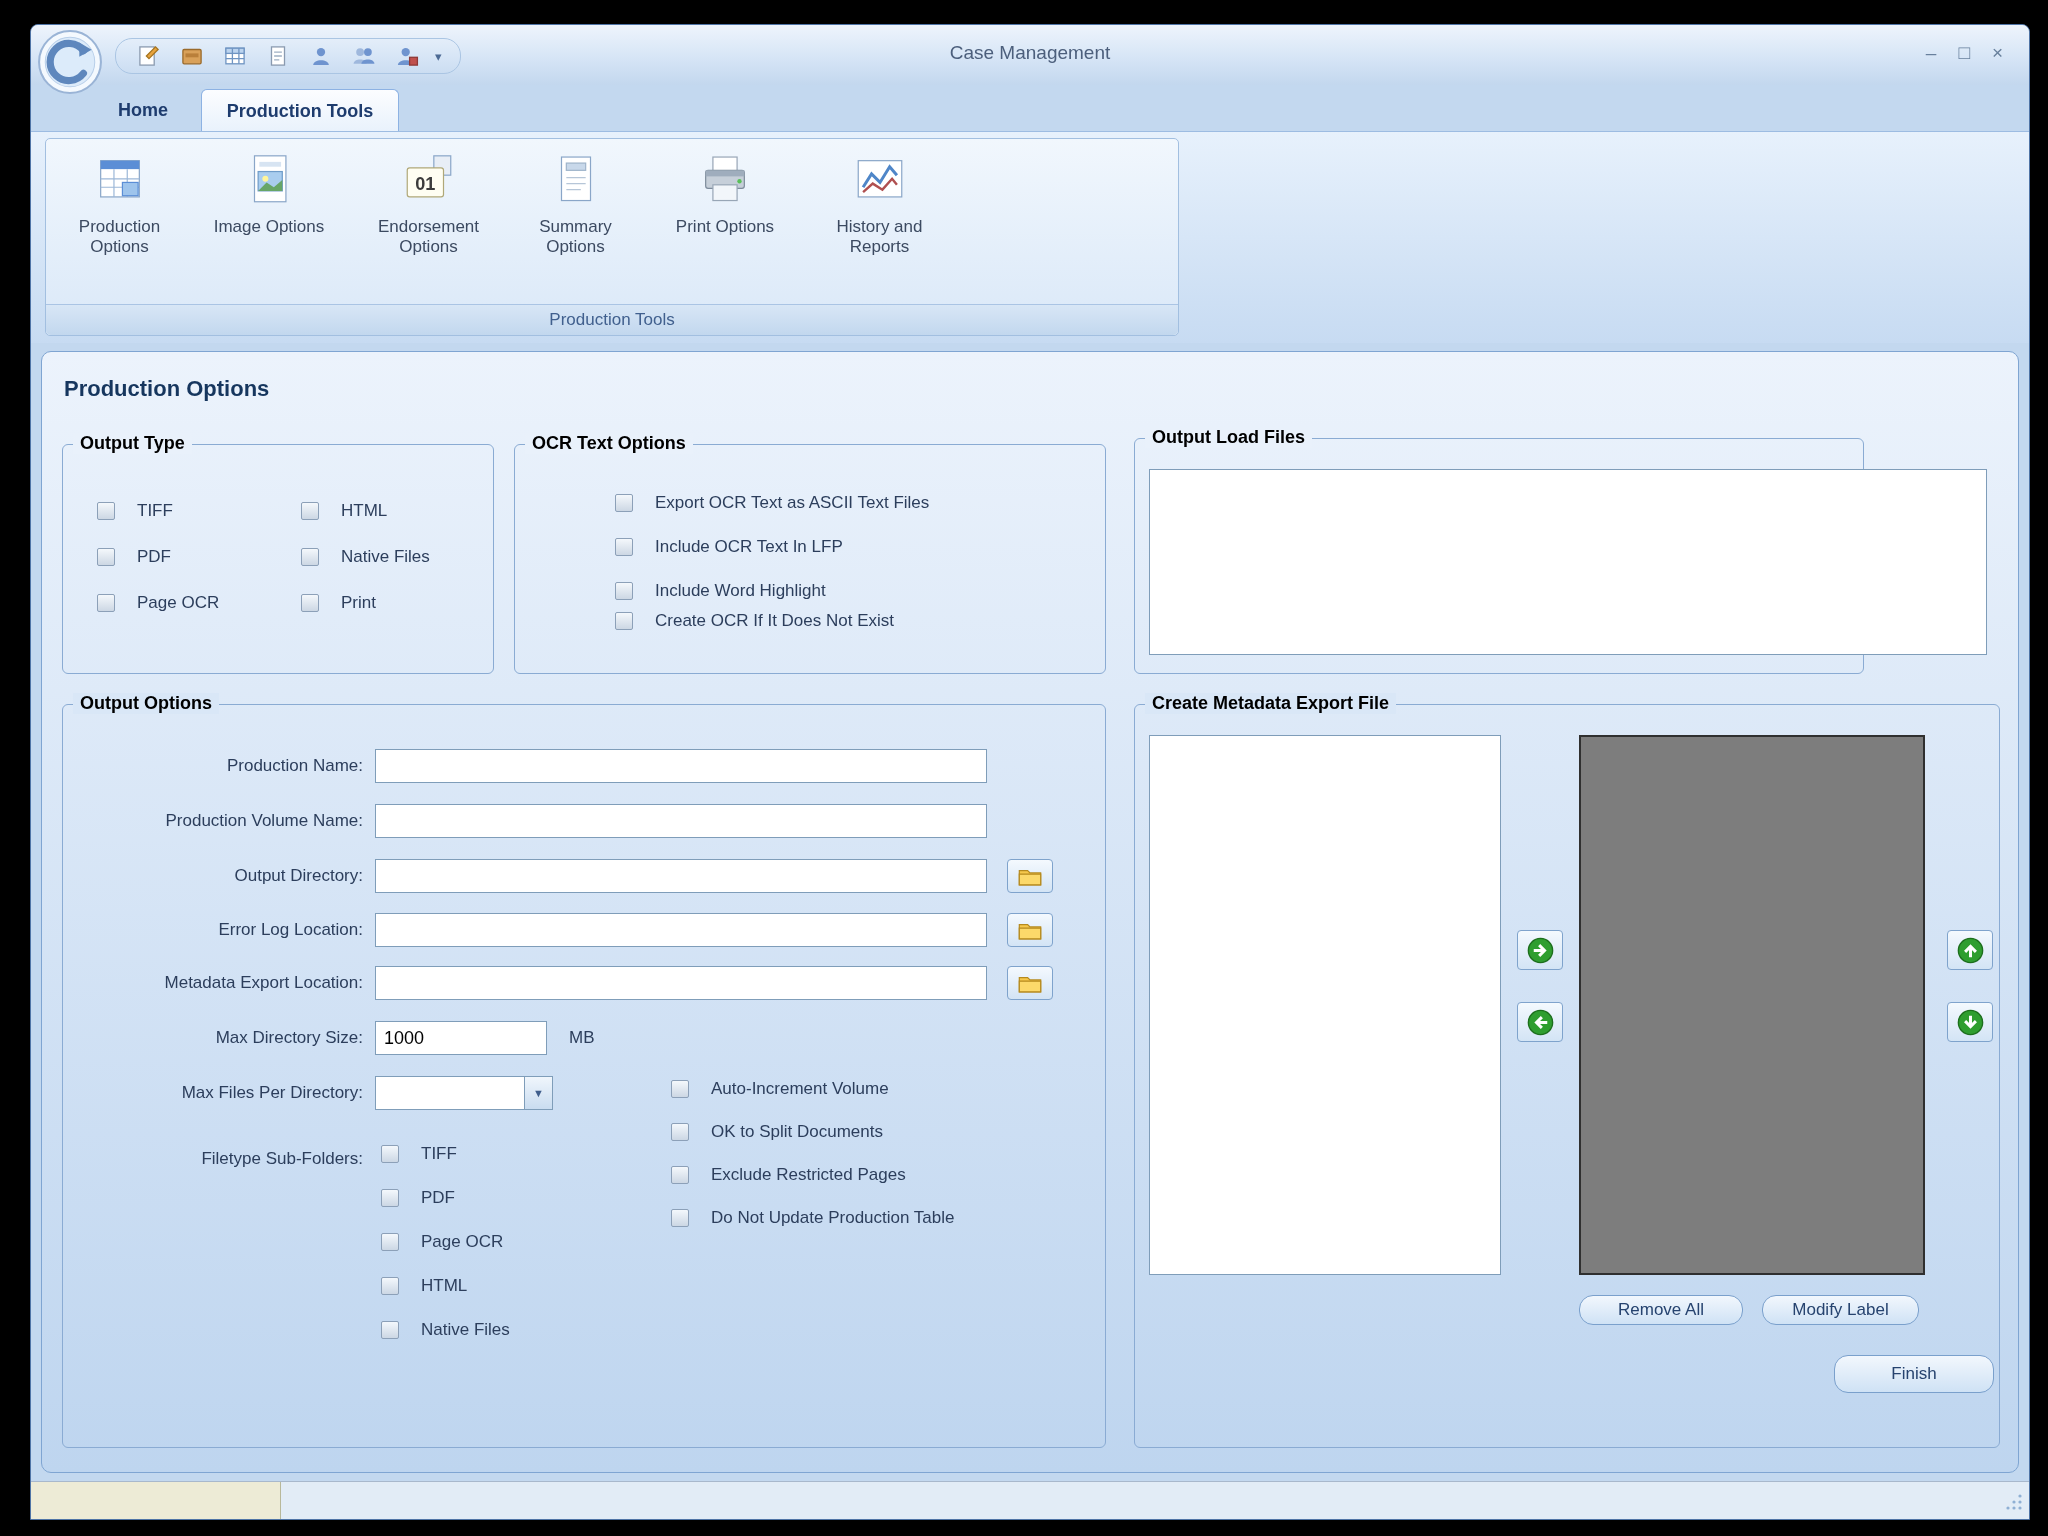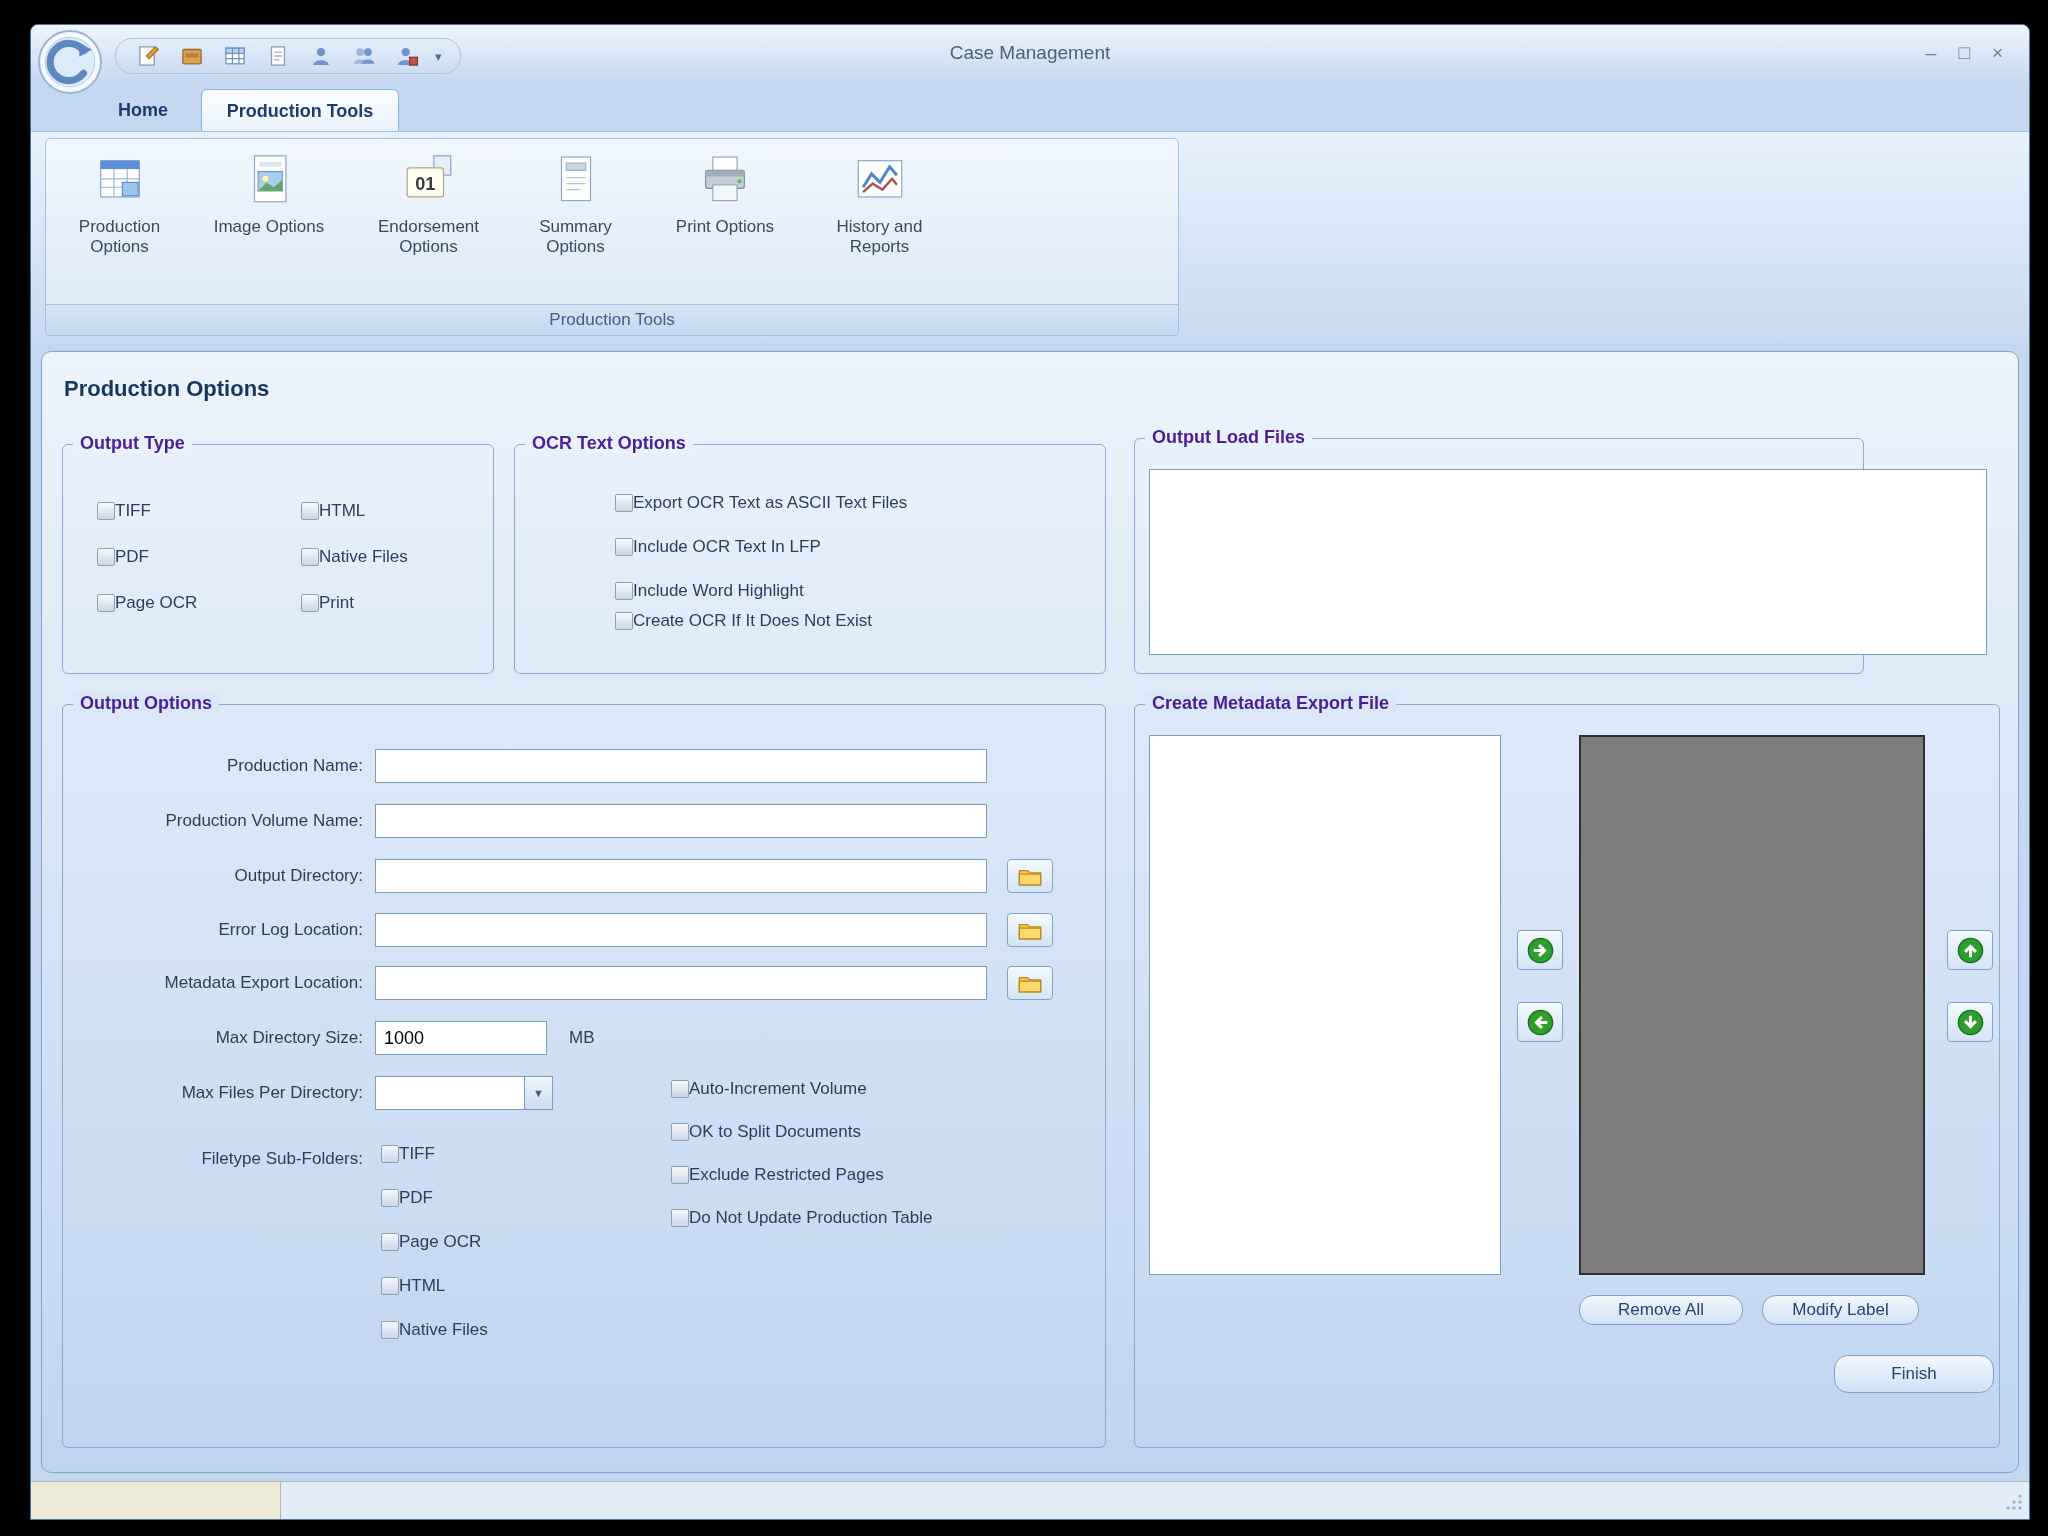--- a/index.html
+++ b/index.html
@@ -40,24 +40,24 @@
   .rcaption{height:30px;line-height:30px;text-align:center;font-size:17px;color:#41608e;
             background:linear-gradient(#d8e6f6,#c2d7ee);border-top:1px solid #aac4e4;
             border-radius:0 0 5px 5px;}
   
   .panel{position:absolute;left:10px;top:326px;width:1978px;height:1122px;
          border:1px solid #7fa5d2;border-radius:10px;box-sizing:border-box;
          background:linear-gradient(#ecf3fc,#bed5ef);}
   .page-title{position:absolute;left:22px;top:24px;font-size:22px;font-weight:bold;color:#16365e;}
   .group{position:absolute;border:1px solid #8aabd3;border-radius:6px;box-sizing:border-box;}
   .legend{position:absolute;top:-12px;left:10px;padding:0 7px;font-size:18px;font-weight:bold;
-          color:#4c1d95;}
+          color:#000000;}
   .r1 .legend{background:#e9f1fb;}
   .r2 .legend{background:#d9e7f7;}
-  .cbrow{position:absolute;display:flex;align-items:center;gap:0;}
+  .cbrow{position:absolute;display:flex;align-items:center;gap:22px;}
   .cb{width:18px;height:18px;border:1px solid #8ca0b8;border-radius:2px;
       background:linear-gradient(#f4f8fc,#ccd7e4);box-sizing:border-box;cursor:pointer;flex:none;}
   .cblabel{font-size:17px;color:#2c3e5c;white-space:nowrap;}
   .flabel{position:absolute;left:0;width:300px;text-align:right;font-size:17px;color:#2c3e5c;}
   .tinput{position:absolute;height:34px;border:1px solid #7f9db9;background:#fff;
           font-size:18px;padding:0 8px;box-sizing:border-box;font-family:"Liberation Sans",sans-serif;}
   .sq-btn{position:absolute;width:46px;height:34px;border:1px solid #7fa3cc;border-radius:4px;
           background:linear-gradient(#f4f9fe,#d3e4f5);display:flex;align-items:center;
           justify-content:center;cursor:pointer;box-sizing:border-box;}
   .gbtn{position:absolute;width:46px;height:40px;border:1px solid #7fa3cc;border-radius:4px;

